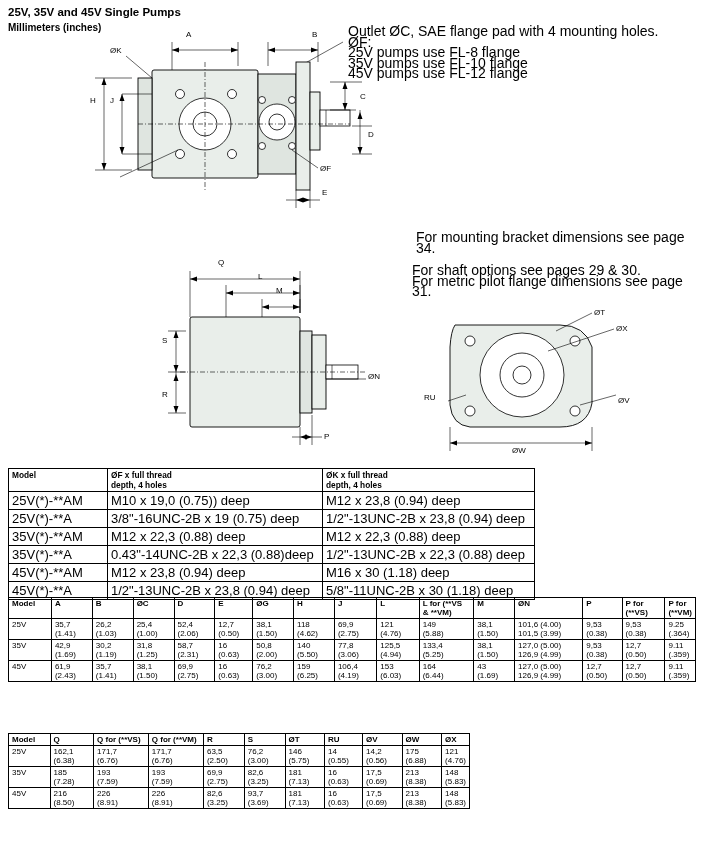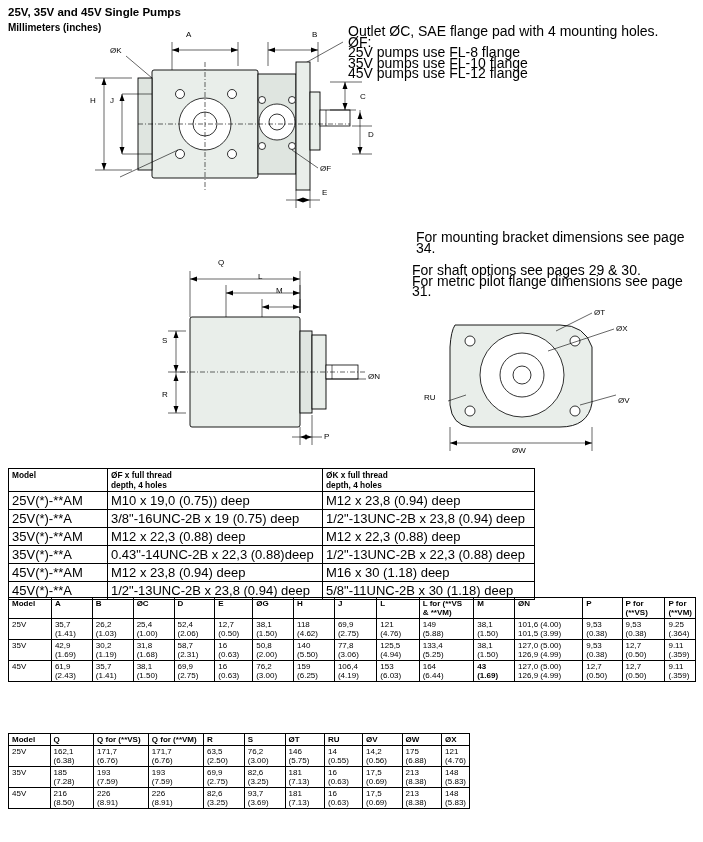--- a/index.html
+++ b/index.html
@@ -327,21 +327,21 @@
       <td class="m" style="white-space: pre-line;">9.25
 (.364)</td>
     </tr>
     <tr>
       <td style="white-space: pre-line;">35V</td>
       <td class="m" style="white-space: pre-line;">42,9
 (1.69)</td>
       <td class="m" style="white-space: pre-line;">30,2
 (1.19)</td>
       <td class="m" style="white-space: pre-line;">31,8
-(1.68)</td>
+(1.25)</td>
       <td class="m" style="white-space: pre-line;">58,7
 (2.31)</td>
       <td class="m" style="white-space: pre-line;">16
 (0.63)</td>
       <td class="m" style="white-space: pre-line;">50,8
 (2.00)</td>
       <td class="m" style="white-space: pre-line;">140
 (5.50)</td>
       <td class="m" style="white-space: pre-line;">77,8
 (3.06)</td>
@@ -375,21 +375,21 @@
       <td class="m" style="white-space: pre-line;">76,2
 (3.00)</td>
       <td class="m" style="white-space: pre-line;">159
 (6.25)</td>
       <td class="m" style="white-space: pre-line;">106,4
 (4.19)</td>
       <td class="m" style="white-space: pre-line;">153
 (6.03)</td>
       <td class="m" style="white-space: pre-line;">164
 (6.44)</td>
-      <td class="m" style="white-space: pre-line; font-weight: bold;">43
+      <td class="m" style="white-space: pre-line;">43
 (1.69)</td>
       <td class="m" style="white-space: pre-line;">127,0 (5.00)
 126,9 (4.99)</td>
       <td class="m" style="white-space: pre-line;">12,7
 (0.50)</td>
       <td class="m" style="white-space: pre-line;">12,7
 (0.50)</td>
       <td class="m" style="white-space: pre-line;">9.11
 (.359)</td>
     </tr>

